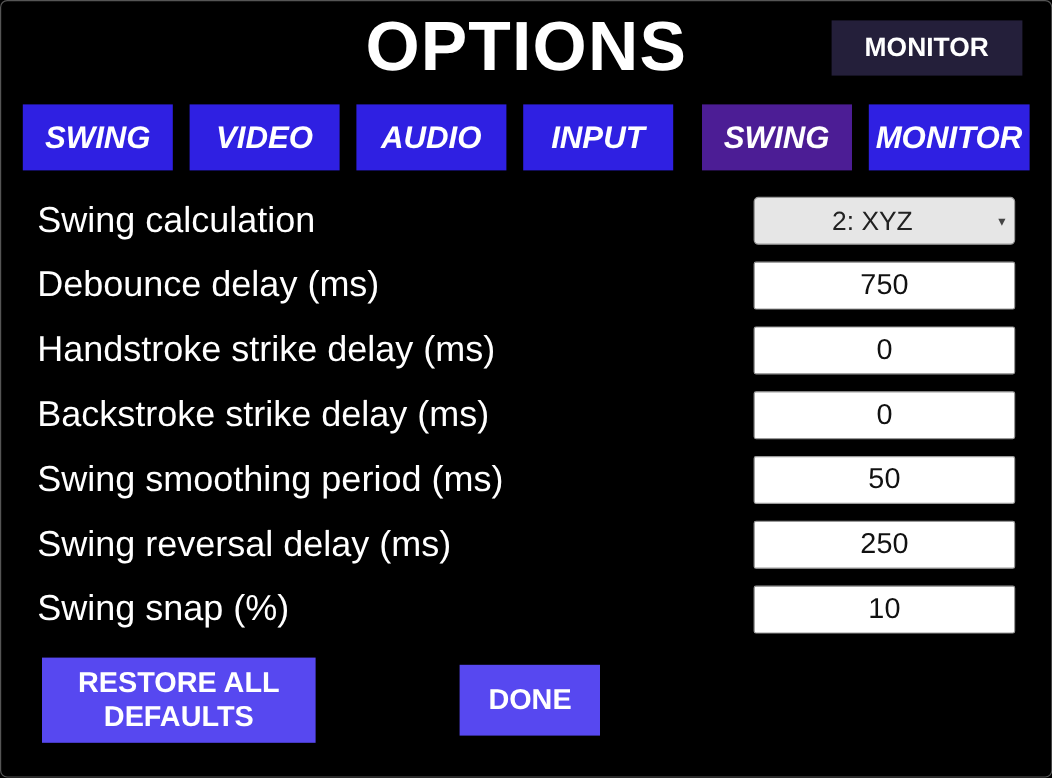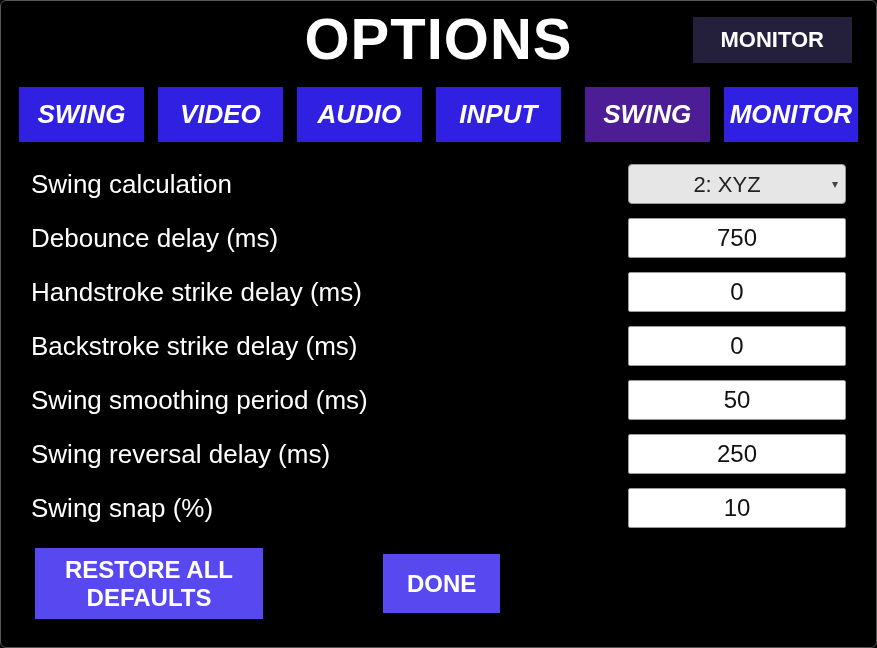--- a/index.html
+++ b/index.html
@@ -63,21 +63,21 @@
   .settings {
     padding: 6px 30px 0 30px;
   }
   .row {
     display: flex;
     align-items: center;
     justify-content: space-between;
     margin-bottom: 14px;
   }
   .label {
-    font-size: 26px;
+    font-size: 30px;
     font-weight: 400;
   }
   .field {
     width: 218px;
     height: 40px;
   }
   .select-wrap {
     position: relative;
     width: 218px;
     height: 40px;

